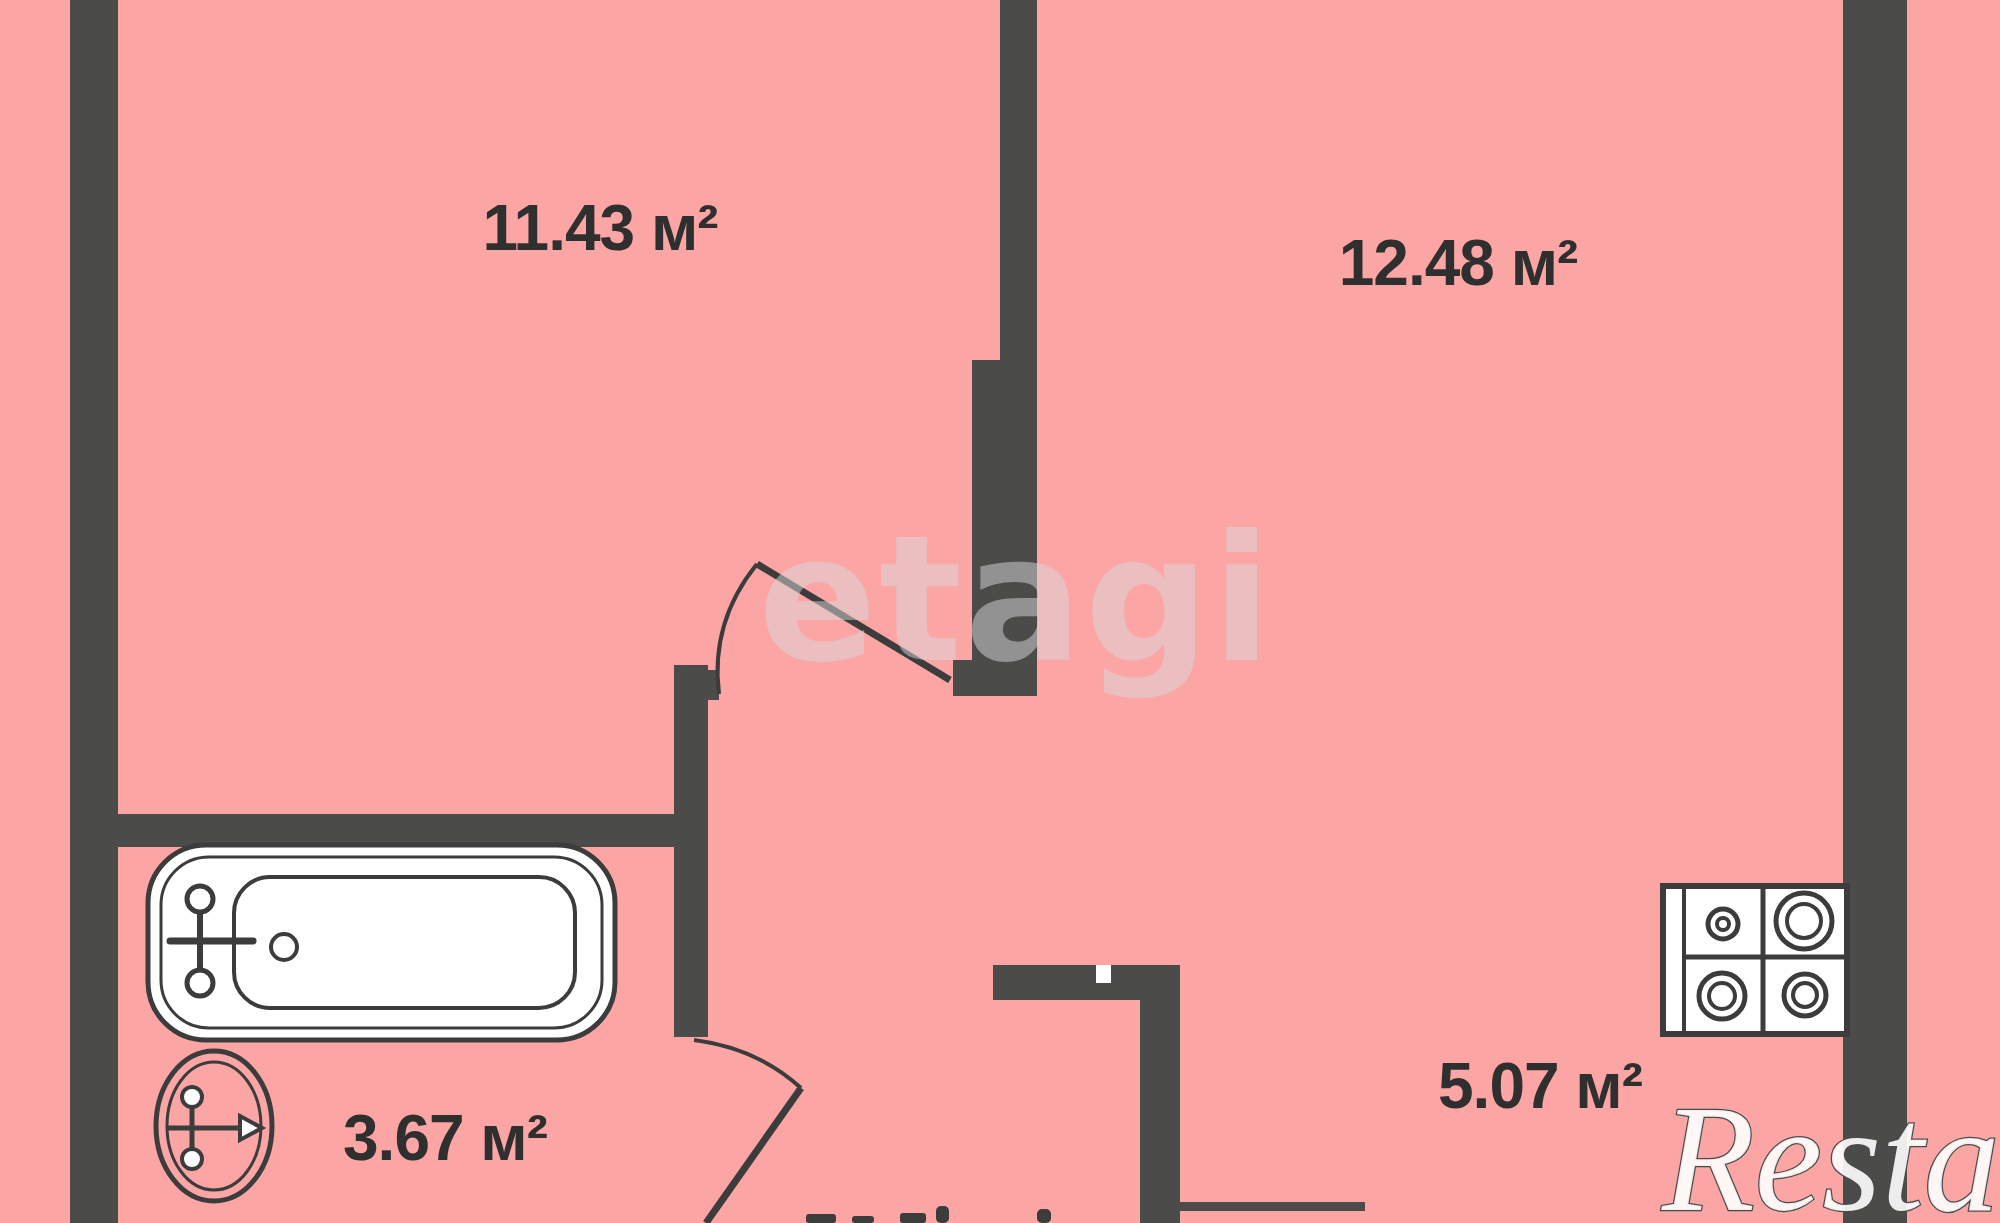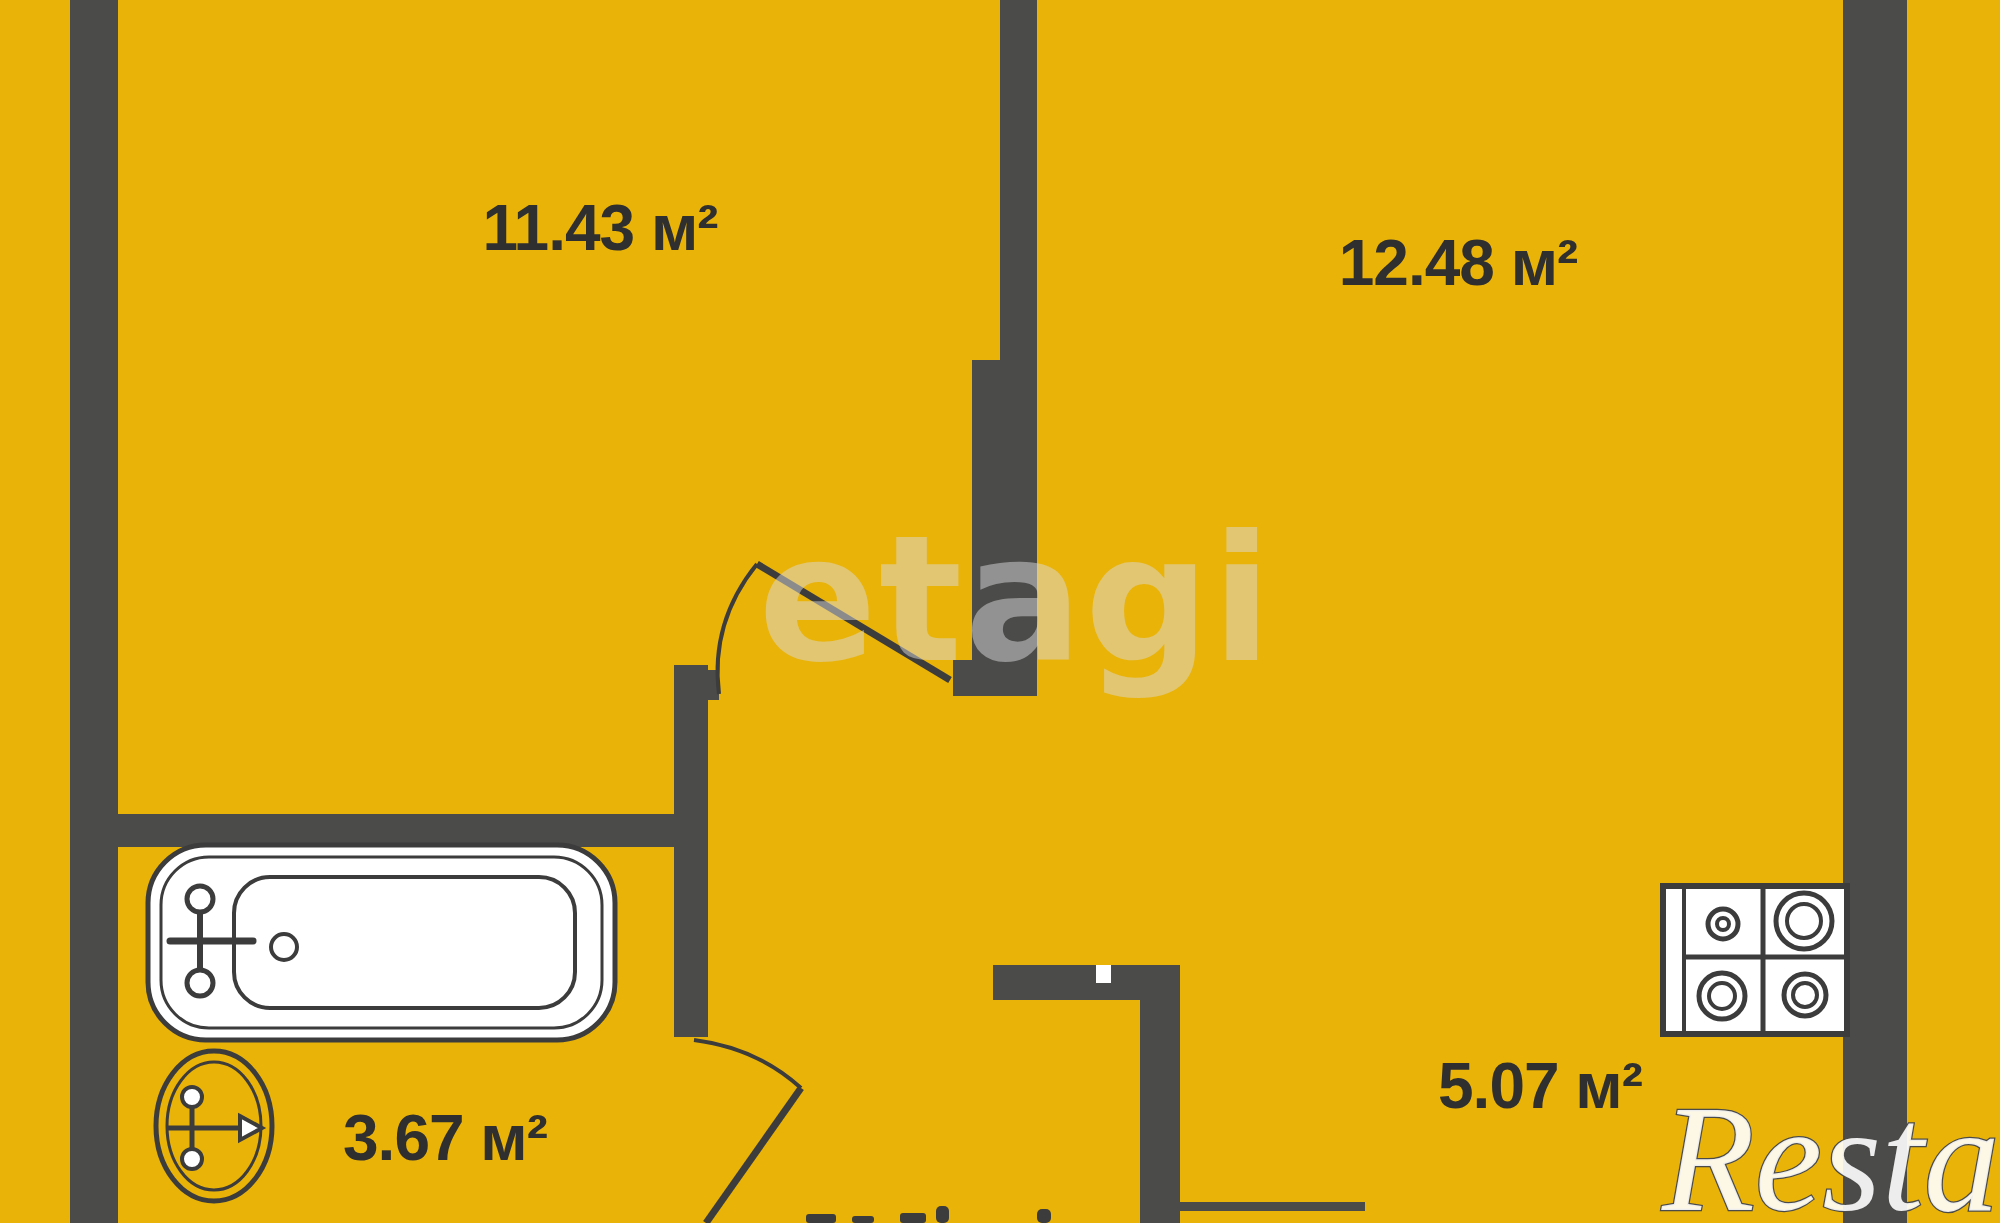--- a/index.html
+++ b/index.html
@@ -1,16 +1,16 @@
 <!DOCTYPE html>
 <html><head>
 <meta charset="utf-8">
 <style>
   html,body{margin:0;padding:0;background:#ffffff;}
-  .plan-canvas{position:relative;width:2000px;height:1223px;background:#eab308;overflow:hidden;}
+  .plan-canvas{position:relative;width:2000px;height:1223px;background:#fca5a5;overflow:hidden;}
   svg{display:block;}
   .wall{fill:#4b4b4a;stroke:none;}
   .fixture{stroke:#3c3c3c;}
   .doorline{stroke:#3c3c3c;fill:none;}
   .room-label{
     font-family:"Liberation Sans",sans-serif;
     font-weight:bold;
     font-size:64px;
     fill:#2f2f2f;
     text-anchor:middle;

